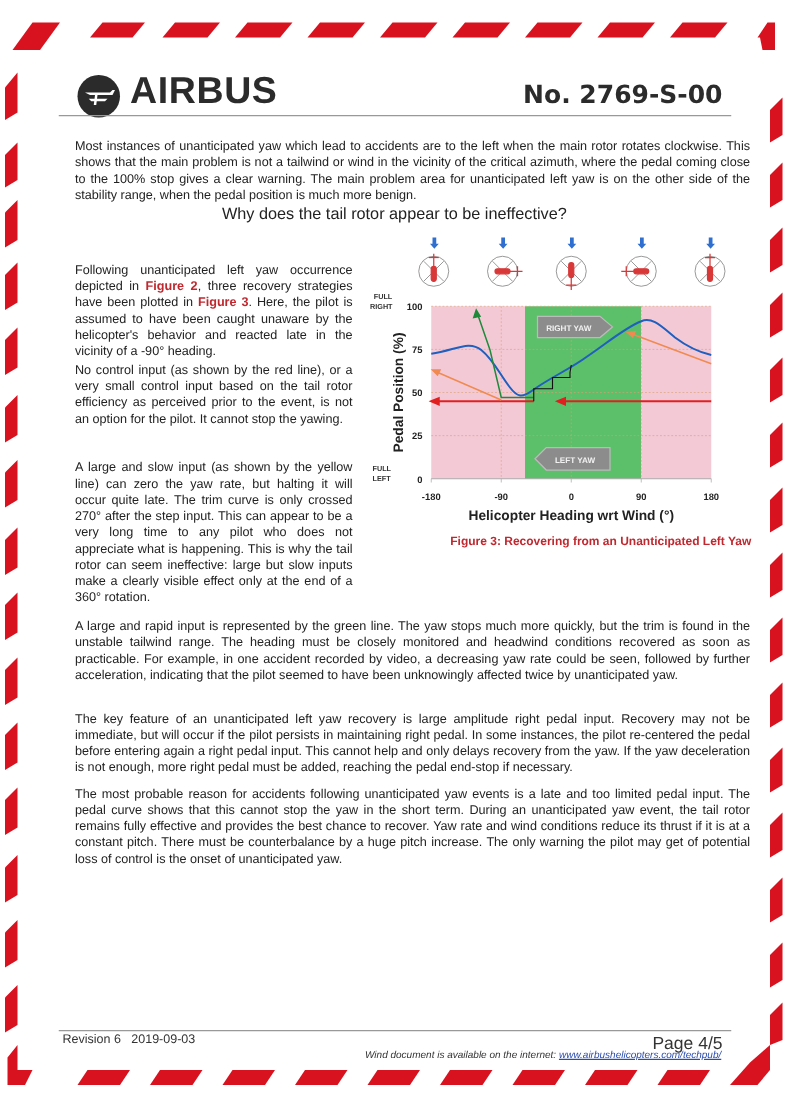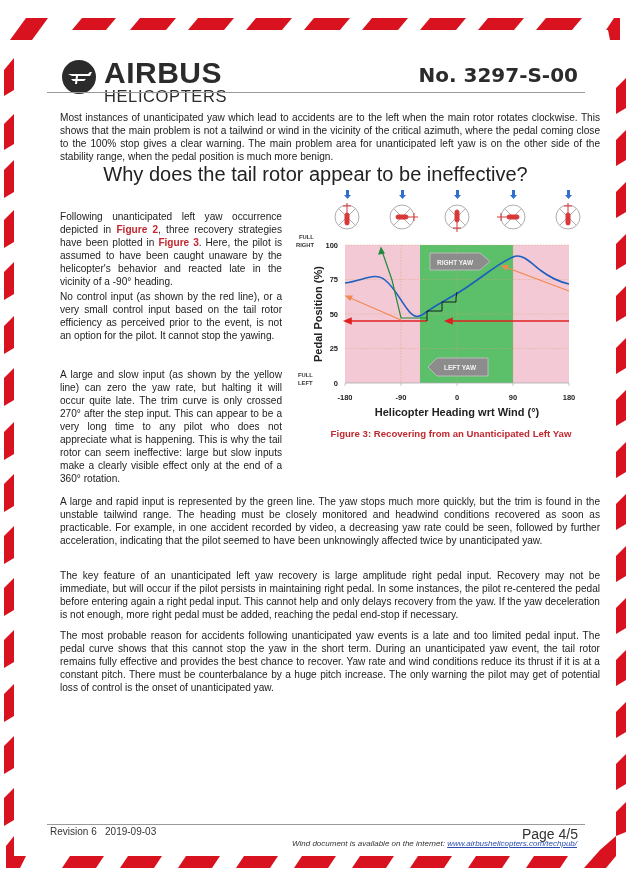--- a/index.html
+++ b/index.html
@@ -5,23 +5,23 @@
   html, body { margin:0; padding:0; background:#fff; }
   body { width:631px; height:887px; position:relative; overflow:hidden; font-family:"Liberation Sans", sans-serif; color:#222; }
   .border-svg { position:absolute; left:0; top:0; width:631px; height:887px; }
   .logo { position:absolute; left:62px; top:46px; width:180px; height:50px;margin-top:12px; }
   .logo-circle { position:absolute; left:0; top:2px; width:34px; height:34px; border-radius:50%; background:#2b2b2b; }
   .logo-word { position:absolute; left:42px; top:-2px; font-size:30px; font-weight:bold; color:#2b2b2b; letter-spacing:0.5px; font-family:"Liberation Sans", sans-serif; }
   .logo-sub { position:absolute; left:42px; top:29px; font-size:16.5px; color:#2b2b2b; letter-spacing:0.6px; }
   .docnum { position:absolute; right:53px; top:63px; font-size:20px; font-weight:bold; color:#2b2b2b; font-family:"DejaVu Sans", sans-serif; }
   .hr { position:absolute; left:47px; right:46px; height:1px; background:#999; }
   .para { position:absolute; font-size:10.1px; line-height:13px; text-align:justify; color:#222; margin:12px; }
-  .section-title { position:absolute; left:0; width:631px; top:163px; text-align:center; font-size:20px; color:#222; }
+  .section-title { position:absolute; left:0; width:631px; top:163px; text-align:center; font-size:13px; color:#222; }
   .fig-ref { color:#c0282f; font-weight:bold; }
-  .caption { position:absolute; left:301px; top:428px; width:300px; text-align:center; color:#c0282f; font-weight:bold; font-size:9.6px; }
+  .caption { position:absolute; left:301px; top:428px; width:300px; text-align:right; color:#c0282f; font-weight:bold; font-size:9.6px; }
   .footer-rev { position:absolute; left:50px; top:826px; font-size:10px; color:#333; }
   .footer-page { position:absolute; right:53px; top:826px; font-size:14px; color:#333; }
   .footer-avail { position:absolute; right:54px; top:839px; font-size:8px; font-style:italic; color:#333; }
   .footer-avail a { color:#2a4bb0; text-decoration:underline;text-align:right; }
   .chart-svg { position:absolute; left:280px; top:185px; width:330px; height:245px; }
 </style>
 </head>
 <body>
 
 <svg class="border-svg" viewBox="0 0 631 887">
@@ -89,23 +89,22 @@
 
 <div class="logo">
   <div class="logo-circle">
     <svg width="34" height="34" viewBox="0 0 34 34">
       <path d="M6 14 L26 14 L28 12 L30 12 L28 16 L10 16 Z" fill="#fff"></path>
       <path d="M9 19 L24 19 L22 21 L11 21 Z" fill="#fff"></path>
       <path d="M14 16 L13 24 L15 24 L16 16 Z" fill="#fff"></path>
     </svg>
   </div>
   <div class="logo-word">AIRBUS</div>
-  <div class="logo-sub">HELICOPTERS</div>
 </div>
-<div class="docnum">No. 3297-S-00</div>
+<div class="docnum">No. 2769-S-00</div>
 <div class="hr" style="top:92px;"></div>
 
 <p class="para" style="left:48px; width:540px; top:99px;">Most instances of unanticipated yaw which lead to accidents are to the left when the main rotor rotates clockwise. This shows that the main problem is not a tailwind or wind in the vicinity of the critical azimuth, where the pedal coming close to the 100% stop gives a clear warning. The main problem area for unanticipated left yaw is on the other side of the stability range, when the pedal position is much more benign.</p>
 
 <div class="section-title">Why does the tail rotor appear to be ineffective?</div>
 
 <p class="para" style="left:48px; width:222px; top:198px;"><span>Following unanticipated left yaw occurrence depicted in </span><span class="fig-ref">Figure 2</span><span>, three recovery strategies have been plotted in </span><span class="fig-ref">Figure 3</span><span>. Here, the pilot is assumed to have been caught unaware by the helicopter's behavior and reacted late in the vicinity of a -90° heading.</span></p>
 
 <p class="para" style="left:48px; width:222px; top:278px;">No control input (as shown by the red line), or a very small control input based on the tail rotor efficiency as perceived prior to the event, is not an option for the pilot. It cannot stop the yawing.</p>
 

